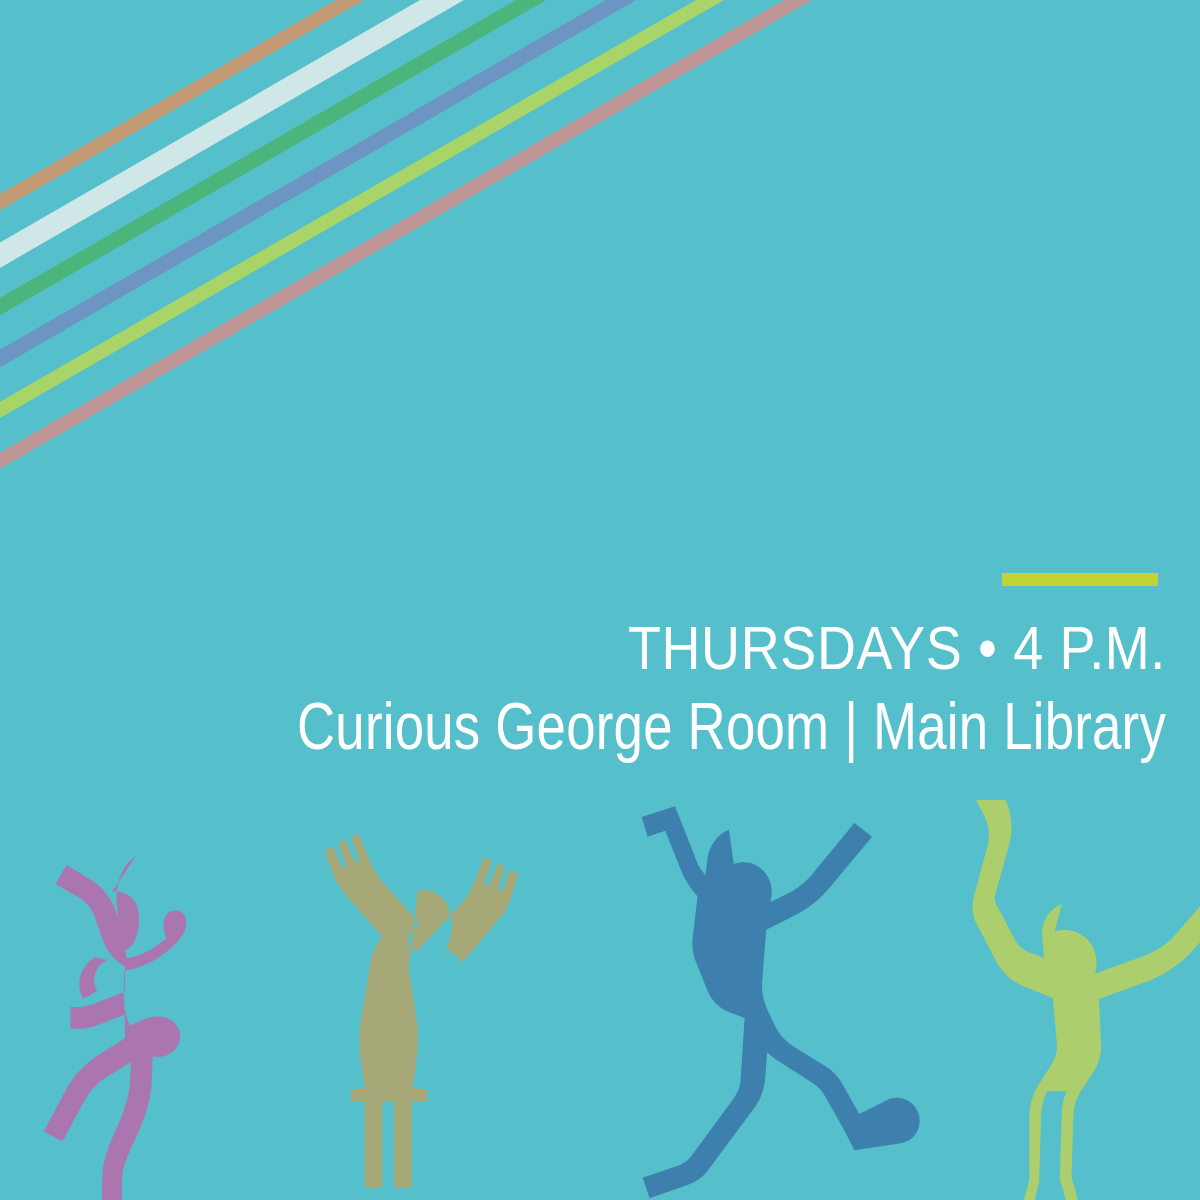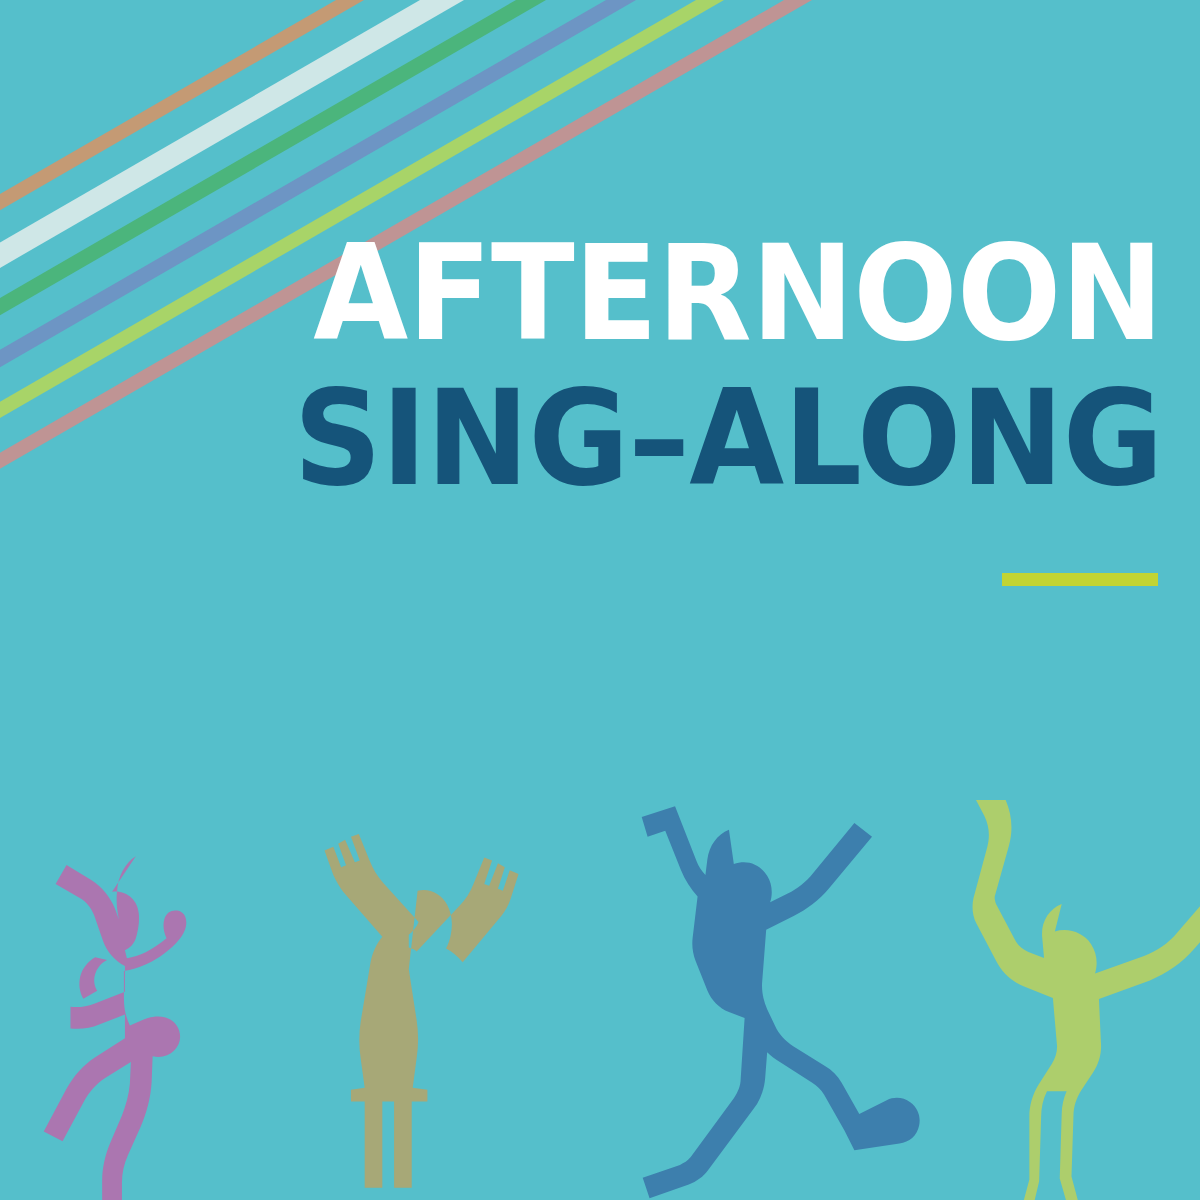--- a/index.html
+++ b/index.html
@@ -113,27 +113,27 @@
 
       <rect x="-900" y="168" width="2600" height="14" fill="#c49a74"></rect>
       <rect x="-900" y="210" width="2600" height="22" fill="#cfe7e7"></rect>
       <rect x="-900" y="258" width="2600" height="15" fill="#4bb57c"></rect>
       <rect x="-900" y="303" width="2600" height="15" fill="#6d95c4"></rect>
       <rect x="-900" y="348" width="2600" height="14" fill="#a8d468"></rect>
       <rect x="-900" y="392" width="2600" height="14" fill="#bf9494"></rect>
     </g>
   </svg>
 
-  <div id="headline">
-    <span class="head-line" id="head-line-1" style="color: rgb(255, 255, 255);">AFTERNOON</span>
-    <span class="head-line" id="head-line-2" style="color: rgb(21, 84, 122);">SING–ALONG</span>
+
+  <div id="accent-rule" style="background: rgb(194, 212, 51);"></div>
+
+  <div id="details">
+    <span class="detail-line" id="detail-when" style="color: rgb(255, 255, 255);">THURSDAYS •  4 P.M.</span>
+    <span class="detail-line" id="detail-where" style="color: rgb(255, 255, 255);">Curious George Room | Main Library</span>
   </div>
-
-  <div id="accent-rule" style="background: rgb(194, 212, 51);"></div>
-
 
   <svg id="figures" viewBox="0 0 1200 400" width="1200" height="400" preserveAspectRatio="none" aria-hidden="true">
 
     <g fill="#ab76b0">
       <path d="M95,20
                c14,-2 26,8 27,22
                c1,9 -1,18 -3,25
                c-2,6 -6,10 -11,12
                l2,8
                c6,-1 13,-3 19,-6

